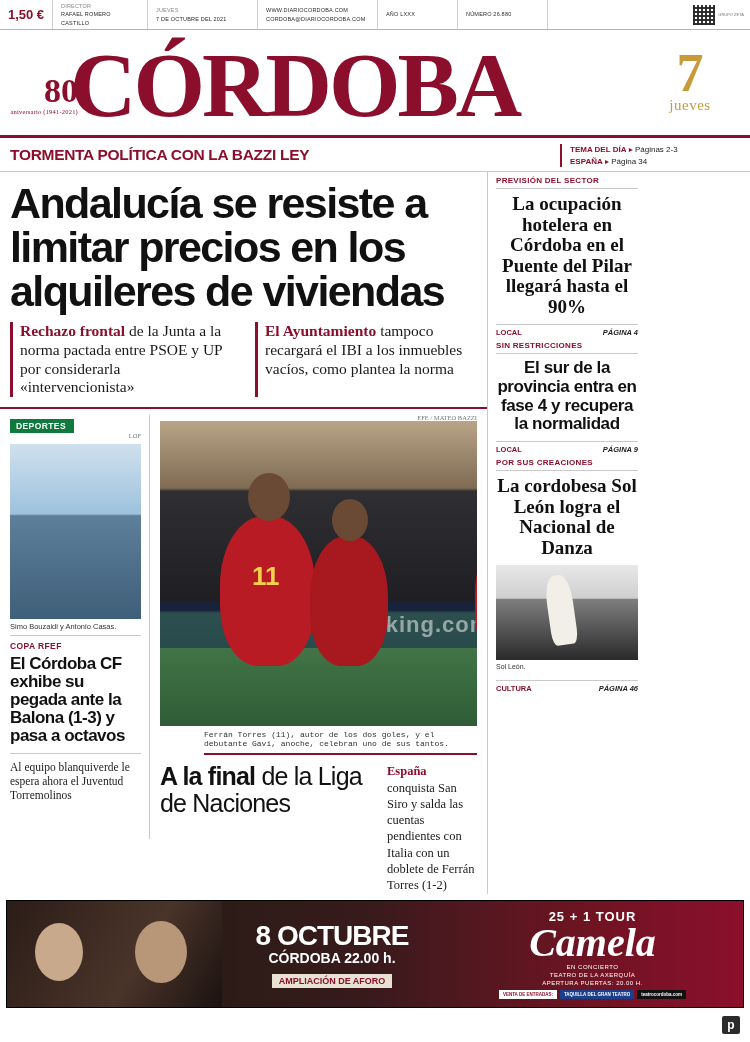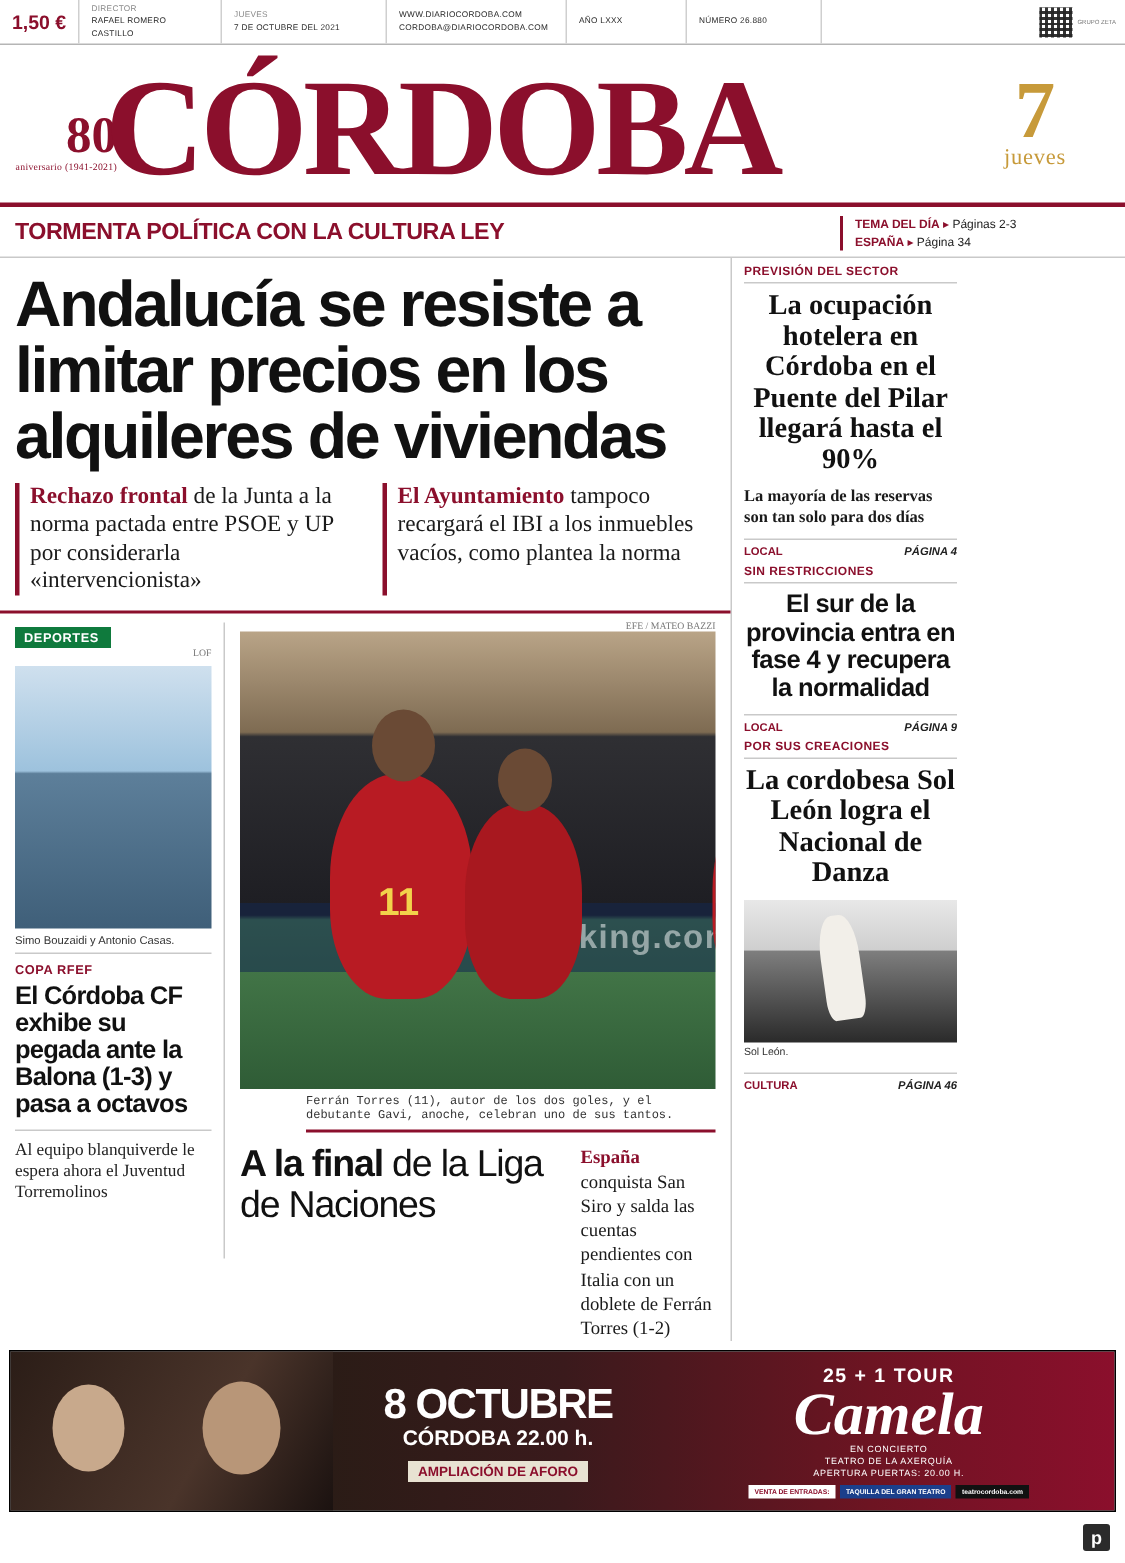--- a/index.html
+++ b/index.html
@@ -152,21 +152,21 @@
 
   .sportsmain { flex:1; padding: 0 10px 0 10px; }
   .photo-main {
     width: 100%; height: 305px; position:relative; overflow:hidden;
     background: linear-gradient(180deg,#b9a487 0%, #7e6b52 22%, #2f2f33 23%, #1d1d22 62%, #4a7f4e 63%, #2f5c36 100%);
   }
   .jersey { position:absolute; border-radius:46% 46% 40% 40%; background:#b81b23; }
   .j1 { left:60px; top:95px; width:95px; height:150px; }
   .j2 { left:150px; top:115px; width:78px; height:130px; background:#a8181f; }
   .j3 { left:315px; top:105px; width:92px; height:145px; }
-  .num-w { position:absolute; color:#f2d24b; font-family:"Liberation Sans",sans-serif; font-weight:bold; font-size:26px;margin-top:25px; }
+  .num-w { position:absolute; color:#f2d24b; font-family:"Liberation Sans",sans-serif; font-weight:bold; font-size:26px; }
   .n11 { left:92px; top:140px; }
   .n9  { left:352px; top:150px; }
   .head-c { position:absolute; border-radius:50%; background:#6a4a35; }
   .h1 { left:88px; top:52px; width:42px; height:48px; }
   .h2 { left:172px; top:78px; width:36px; height:42px; }
   .h3 { left:340px; top:60px; width:40px; height:46px; }
   .board { position:absolute; left:0; bottom:78px; width:100%; height:46px; background:rgba(20,40,80,.55); }
   .board .bt { color:#ffffff; opacity:.5; font-family:"Liberation Sans",sans-serif; font-weight:bold; font-size:22px; padding:10px 0 0 180px; letter-spacing:1px;}
   .cap-main { font-size: 8px; color:#333; padding:4px 0 5px 0; border-bottom:2px solid #8b0f2c; font-family:Liberation Mono, monospace;margin-left:44px;}
   .bottomrow { display:flex; padding-top: 8px; }
@@ -266,21 +266,21 @@
       <div class="txt">aniversario (1941-2021)</div>
     </div>
     <div class="brand">CÓRDOBA</div>
     <div class="dateblock">
       <div class="num">7</div>
       <div class="day">jueves</div>
     </div>
   </div>
 
   <div class="kickerrow">
-    <div class="kicker-main">TORMENTA POLÍTICA CON LA CULTURA LEY</div>
+    <div class="kicker-main">TORMENTA POLÍTICA CON LA BAZZI LEY</div>
     <div class="kicker-refs">
       <div>
         <span class="tag">TEMA DEL DÍA</span>
         <span class="arrow">▸</span>
         <span class="pg">Páginas 2-3</span>
       </div>
       <div>
         <span class="tag">ESPAÑA</span>
         <span class="arrow">▸</span>
         <span class="pg">Página 34</span>
@@ -340,21 +340,20 @@
           </div>
         </div>
       </div>
     </div>
 
     <div class="rightcol">
 
       <div>
         <div class="r-label">PREVISIÓN DEL SECTOR</div>
         <div class="r-head">La ocupación hotelera en Córdoba en el Puente del Pilar llegará hasta el 90%</div>
-        <div class="r-sub">La mayoría de las reservas son tan solo para dos días</div>
         <div class="r-foot">
           <span>LOCAL</span>
           <span class="pg">Página 4</span>
         </div>
       </div>
 
       <div>
         <div class="r-label">SIN RESTRICCIONES</div>
         <div class="r-head2">El sur de la provincia entra en fase 4 y recupera la normalidad</div>
         <div class="r-foot">

